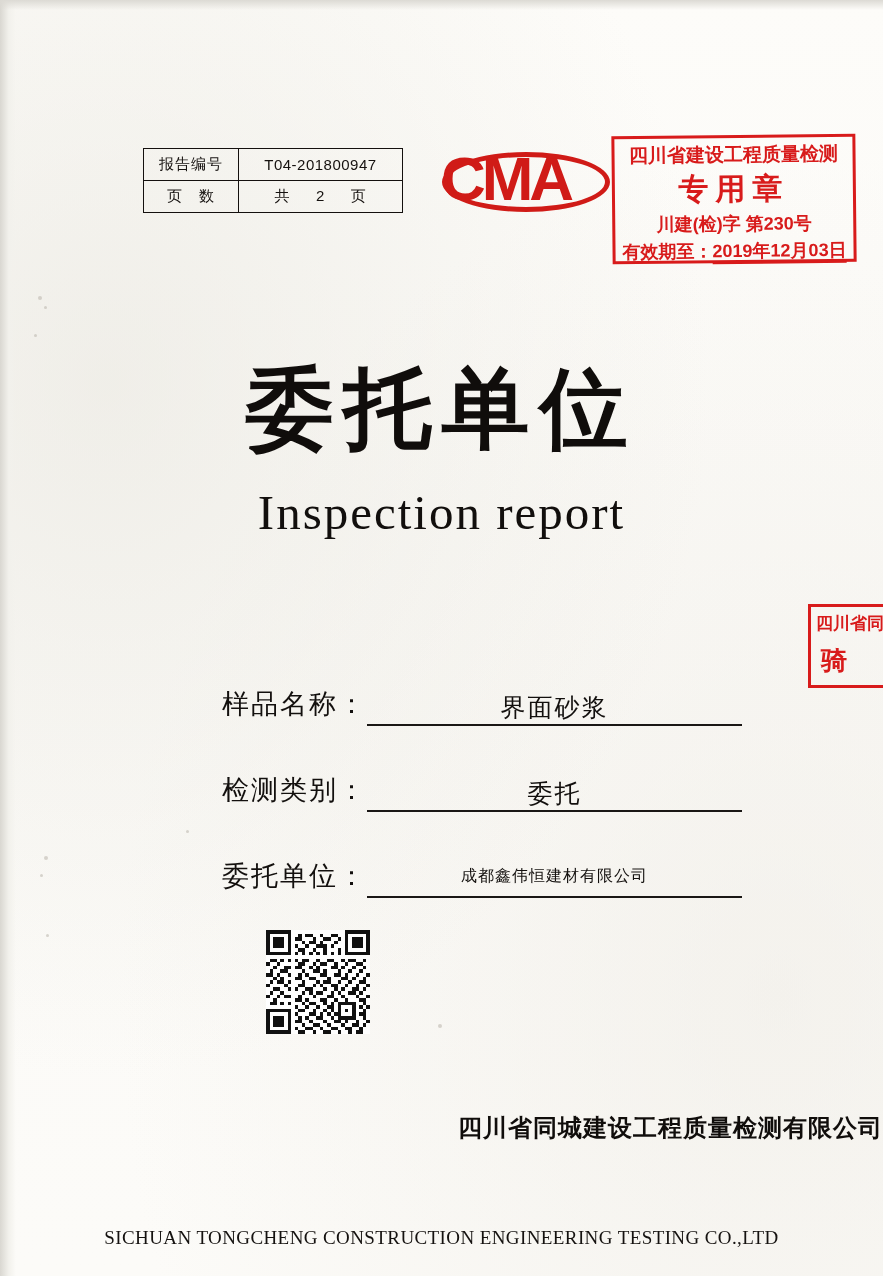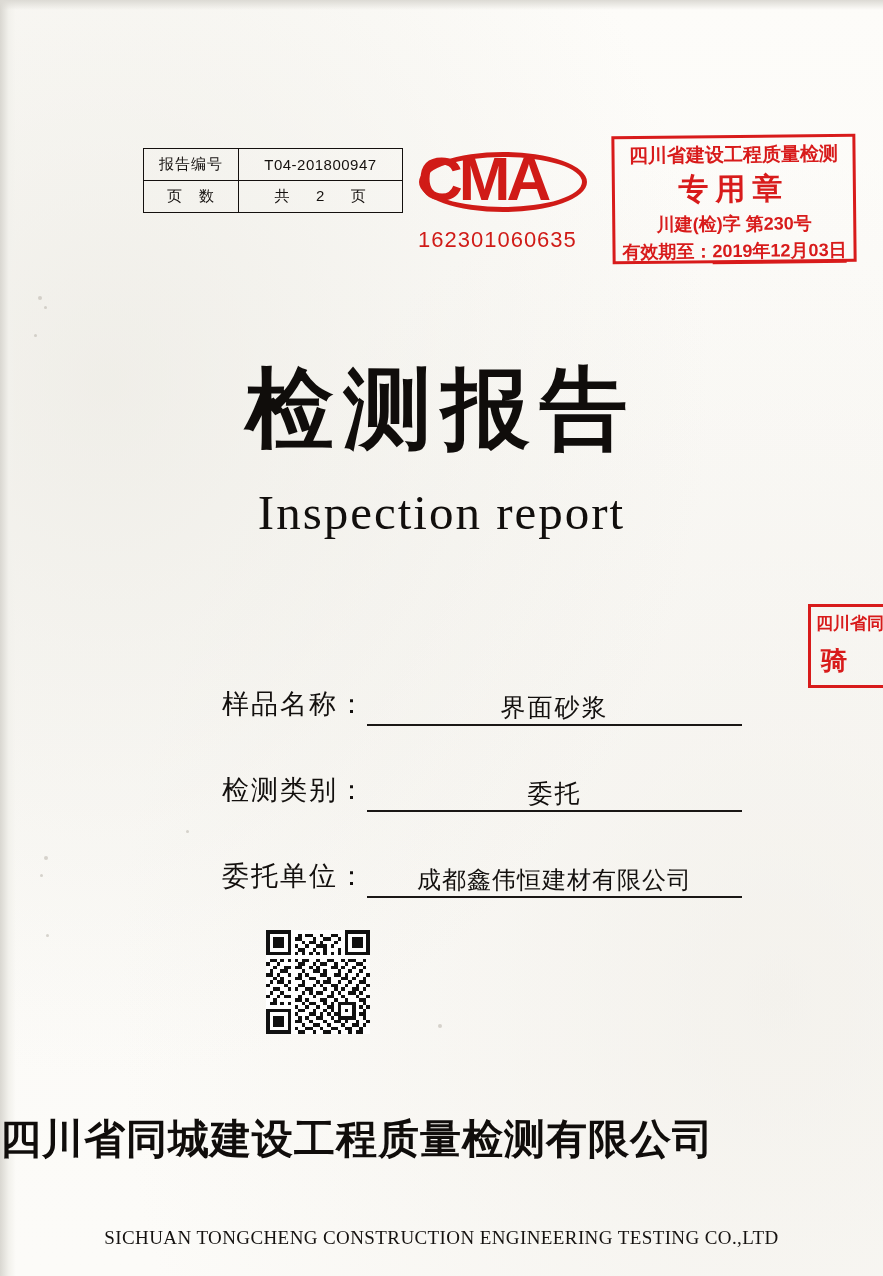--- a/index.html
+++ b/index.html
@@ -63,21 +63,21 @@
   .hdr-table td.label { width: 86px; letter-spacing: 1px; }
   .hdr-table td.value { width: 160px; letter-spacing: 0.5px; }
   .pg-row { display: flex; justify-content: center; gap: 26px; }
 
   
   .cma-wrap {
     position: absolute;
     left: 418px;
     top: 143px;
     width: 175px;
-    text-align: left;
+    text-align: center;
     color: #d01b17;
   }
   .cma-glyph {
     font-family: "Liberation Sans", sans-serif;
     font-weight: bold;
     font-size: 62px;
     letter-spacing: -4px;
     line-height: 72px;
     color: #d01b17;
     position: relative;
@@ -182,41 +182,41 @@
   .field-value {
     flex: 1;
     border-bottom: 2px solid #1a1715;
     text-align: center;
     font-family: "DejaVu Sans", "Liberation Sans", sans-serif;
     font-size: 25px;
     letter-spacing: 2px;
     color: #13100e;
     min-height: 30px;
   }
-  .field-row.compact .field-value { font-size: 24px; letter-spacing: 1px; }
+  .field-row.compact .field-value { font-size: 16px; letter-spacing: 1px; }
 
   
   .qr {
     position: absolute;
     left: 266px;
     top: 930px;
     width: 104px;
     height: 104px;
   }
   .qr canvas, .qr svg { display: block; }
 
   
   .footer-cn {
     position: absolute;
     left: 0; top: 1112px;
     width: 883px;
-    text-align: left;
+    text-align: right;
     font-family: "DejaVu Sans", "Liberation Sans", sans-serif;
     font-weight: bold;
-    font-size: 41px;
+    font-size: 24px;
     letter-spacing: 1px;
     color: #100d0b;
   }
   .footer-en {
     position: absolute;
     left: 0; top: 1227px;
     width: 883px;
     text-align: center;
     font-family: "Liberation Serif", serif;
     font-size: 19px;
@@ -258,38 +258,37 @@
       </td>
     </tr>
   </tbody>
     </table>
 
   <div class="cma-wrap">
     <div class="cma-glyph">
       <span class="cma-ring"></span>
       <span>CMA</span>
     </div>
-    <div class="cma-num">162301060635</div>
   </div>
 
   <div class="stamp">
     <div class="l1">四川省建设工程质量检测</div>
     <div class="l2">专用章</div>
     <div class="l3">川建(检)字 第230号</div>
     <div class="l4">
       <span>有效期至：</span><span class="ul">2019年12月03日</span>
     </div>
   </div>
 
   <div class="side-stamp">
     <div class="s1">四川省同城</div>
     <div class="s2">骑</div>
   </div>
 
-  <div class="title-cn">检测报告</div>
+  <div class="title-cn">委托单位</div>
   <div class="title-en">Inspection  report</div>
 
   <div class="fields">
     <div class="field-row">
       <div class="field-label">样品名称：</div>
       <div class="field-value">界面砂浆</div>
     </div>
     <div class="field-row">
       <div class="field-label">检测类别：</div>
       <div class="field-value">委托</div>

